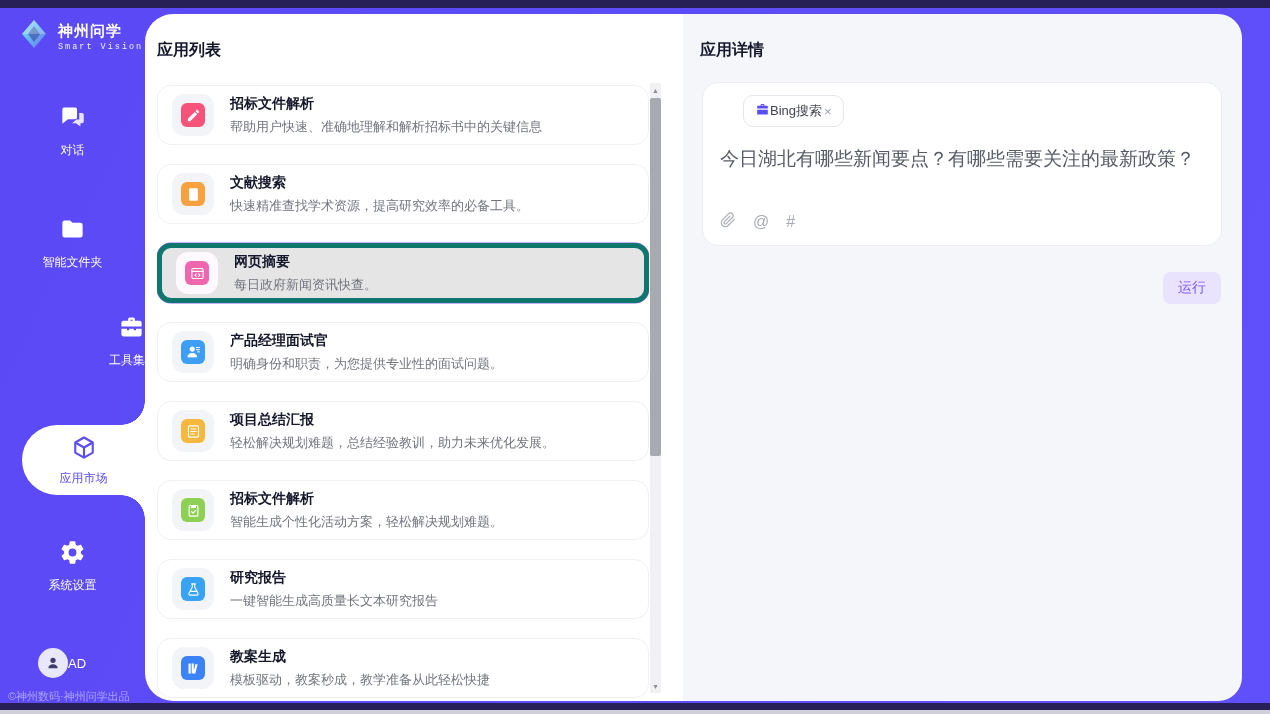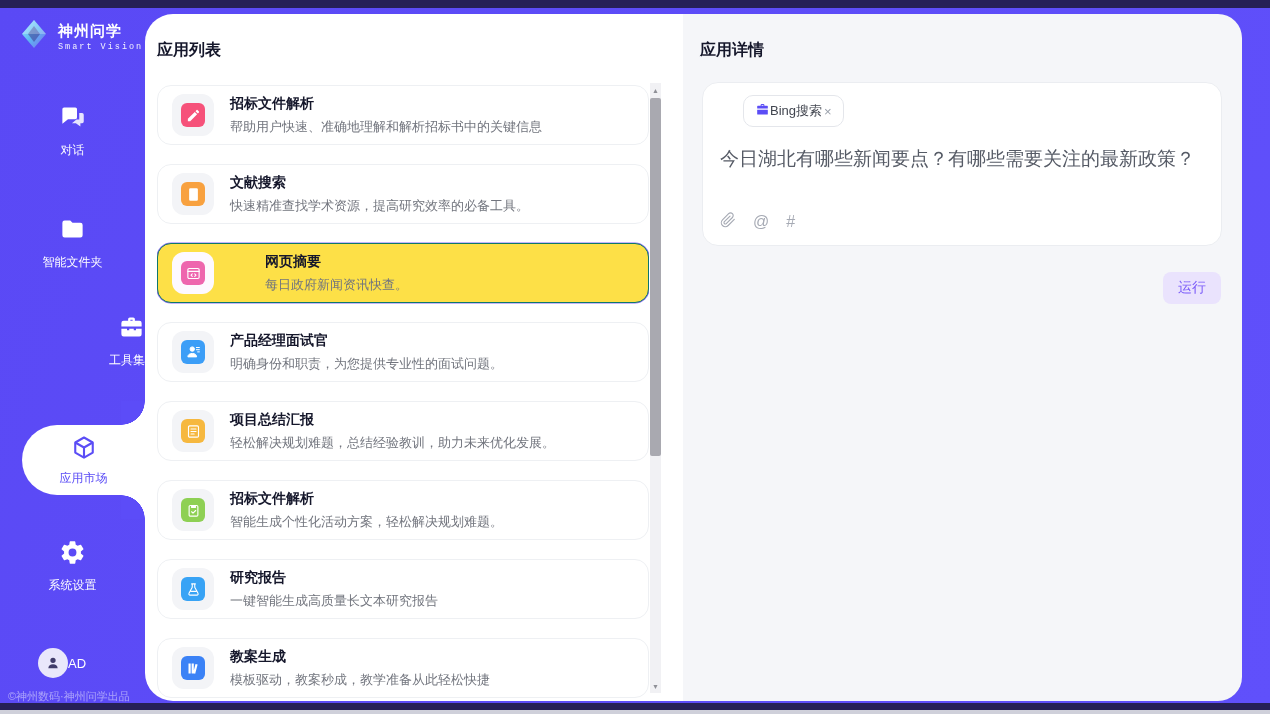--- a/index.html
+++ b/index.html
@@ -33,21 +33,21 @@
   .content { position:absolute; left:145px; top:14px; width:1097px; height:687px; display:flex; border-radius:28px 24px 24px 28px; overflow:hidden; }
   .list-panel { position:relative; width:538px; height:100%; background:#ffffff; }
   .detail-panel { position:relative; flex:1; height:100%; background:#f5f6f9; }
   .panel-title { position:absolute; font-size:16px; font-weight:bold; color:#15172b; }
   .list-panel .panel-title { left:12px; top:26px; }
   .detail-panel .panel-title { left:17px; top:26px; }
 
   
   .list-viewport { position:absolute; left:12px; top:69px; width:492px; height:616px; overflow:hidden; padding-top:2px; }
   .app-item { height:60px; border-radius:14px; border:1px solid #eef0f3; background:#fff; display:flex; align-items:center; padding:0 14px; margin-bottom:19px; cursor:pointer; }
-  .app-item.selected { background:#fde047; border:1px solid #0f766e; box-shadow:0 0 0 .5px #8a6bf8;gap:35px; }
+  .app-item.selected { background:#e5e5e5; border:5px solid #0f766e; box-shadow:0 0 0 .5px #8a6bf8; }
   .icon-box { flex:none; width:42px; height:42px; border-radius:12px; background:#f3f4f7; display:flex; align-items:center; justify-content:center; margin-right:16px; }
   .app-item.selected .icon-box { background:#fdf9ff; }
   .glyph { width:24px; height:24px; border-radius:6px; display:flex; align-items:center; justify-content:center; }
   .glyph svg { width:15px; height:15px; }
   .app-title { font-size:14px; font-weight:bold; color:#15172b; }
   .app-desc { font-size:13px; color:#72757e; margin-top:5px; }
 
   
   .scrollbar { position:absolute; left:505px; top:69px; width:11px; height:610px; background:#f1f1f4; }
   .sb-arrow { position:absolute; left:0; width:11px; height:12px; display:flex; align-items:center; justify-content:center; font-size:7px; color:#8f9097; cursor:pointer; }

